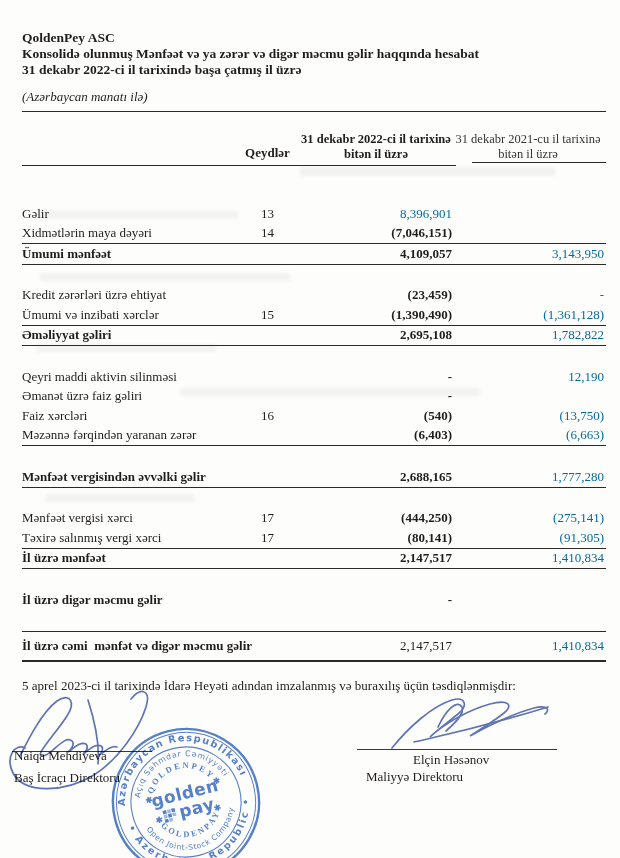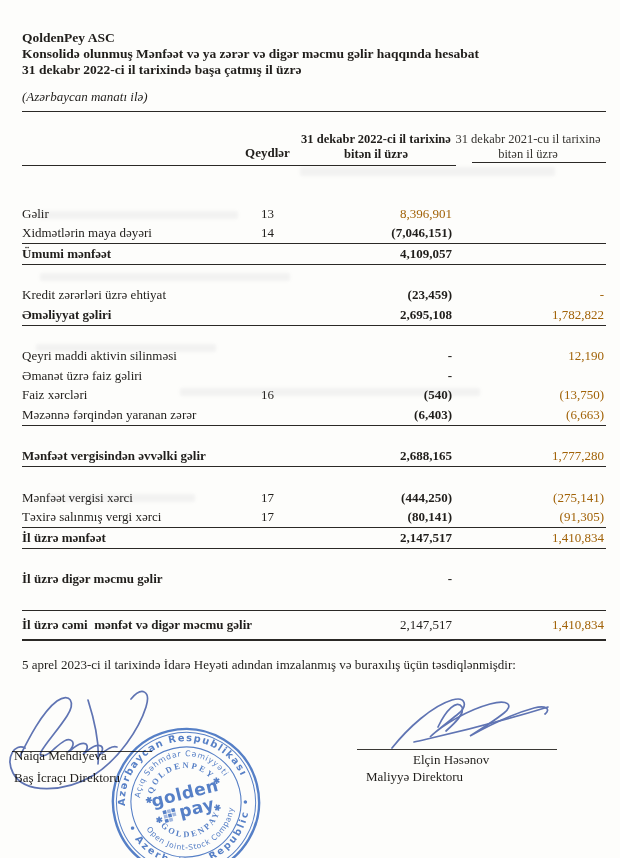--- a/index.html
+++ b/index.html
@@ -28,21 +28,21 @@
   .hr-left{width:434px;border-bottom:1.5px solid #2b2926;}
   .hr-gap{width:16px;}
   .hr-right{flex:1;border-bottom:1.5px solid #2b2926;transform:translateY(-3px);}
   
   .t-start{height:38px;}
   .t-row{display:flex;align-items:center;height:19.5px;font-size:13px;}
   .t-gap{height:21px;}
   .c-label{width:213px;flex-shrink:0;white-space:pre;}
   .c-note{width:65px;flex-shrink:0;text-align:center;}
   .c-v2022{width:152px;flex-shrink:0;text-align:right;font-weight:bold;}
-  .c-v2021{width:152px;flex-shrink:0;text-align:right;color:#a16207;}
+  .c-v2021{width:152px;flex-shrink:0;text-align:right;color:#0369a1;}
   .t-row.total .c-label{font-weight:bold;}
   .t-row.grand .c-label{font-weight:bold;}
   .t-row.grand .c-v2022{font-weight:normal;}
   .t-row.rule-below{border-bottom:1.4px solid #2b2926;}
   .t-row.rule-above{border-top:1.6px solid #2b2926;}
   .t-row.grand{height:28px;border-bottom:2px solid #2b2926;}
   
   .approval{margin-top:16px;font-size:13px;}
   .sig-line{position:absolute;border-bottom:1.2px solid #3a3834;}
   .sig-name{position:absolute;font-size:13px;}
@@ -94,27 +94,34 @@
       </div>
       <div class="t-row item rule-below">
         <span class="c-label">Xidmətlərin maya dəyəri</span>
         <span class="c-note">14</span>
         <span class="c-v2022">(7,046,151)</span>
       </div>
       <div class="t-row total rule-below">
         <span class="c-label">Ümumi mənfəət</span>
         <span class="c-note"></span>
         <span class="c-v2022">4,109,057</span>
+        <span class="c-v2021">3,143,950</span>
       </div>
       <div class="t-gap"></div>
       <div class="t-row item">
         <span class="c-label">Kredit zərərləri üzrə ehtiyat</span>
         <span class="c-note"></span>
         <span class="c-v2022">(23,459)</span>
         <span class="c-v2021">-</span>
+      </div>
+      <div class="t-row item rule-below">
+        <span class="c-label">Ümumi və inzibati xərclər</span>
+        <span class="c-note">15</span>
+        <span class="c-v2022">(1,390,490)</span>
+        <span class="c-v2021">(1,361,128)</span>
       </div>
       <div class="t-row total rule-below">
         <span class="c-label">Əməliyyat gəliri</span>
         <span class="c-note"></span>
         <span class="c-v2022">2,695,108</span>
         <span class="c-v2021">1,782,822</span>
       </div>
       <div class="t-gap"></div>
       <div class="t-row item">
         <span class="c-label">Qeyri maddi aktivin silinməsi</span>

